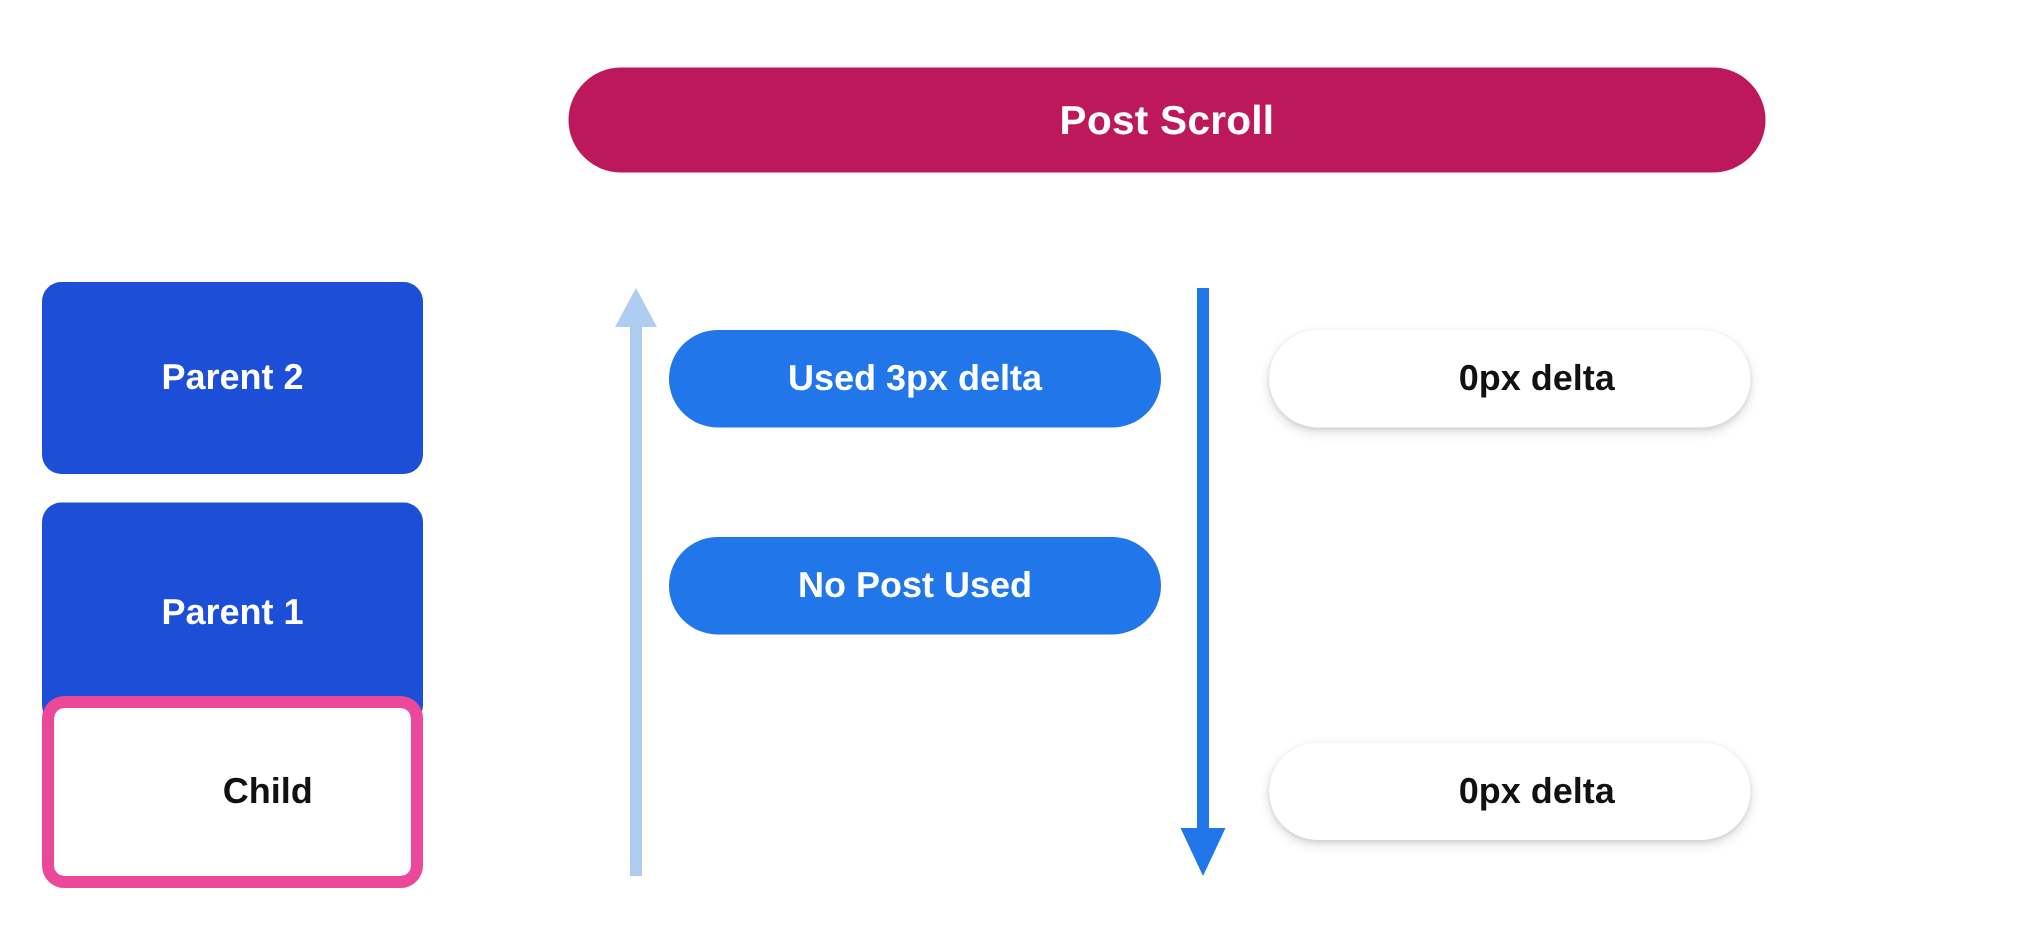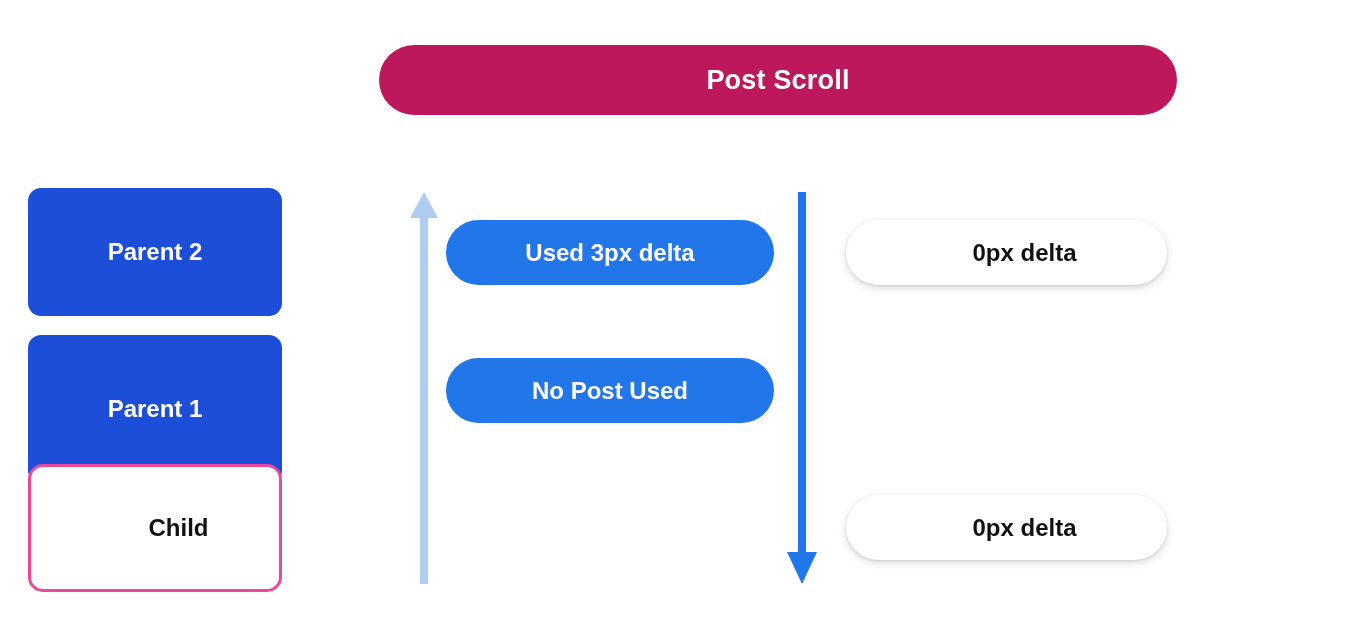--- a/index.html
+++ b/index.html
@@ -57,21 +57,21 @@
     line-height: 1;
   }
   .node-filled {
     background: #1d4ed8;
     border-radius: 13px;
   }
   .node-filled .label { color: #ffffff; }
 
   .node-outlined {
     background: #ffffff;
-    border: 3px solid #ec4899;
+    border: 8px solid #ec4899;
     border-radius: 15px;
     padding-left: 47px;
   }
   .node-outlined .label { color: #111111; }
 
   #node-parent2 { top: 188px;  height: 128px; }
   #node-parent1 { top: 306px;  height: 148px; margin-top: 29px; }
   #node-child   { top: 464px;  height: 128px; }
 
   

